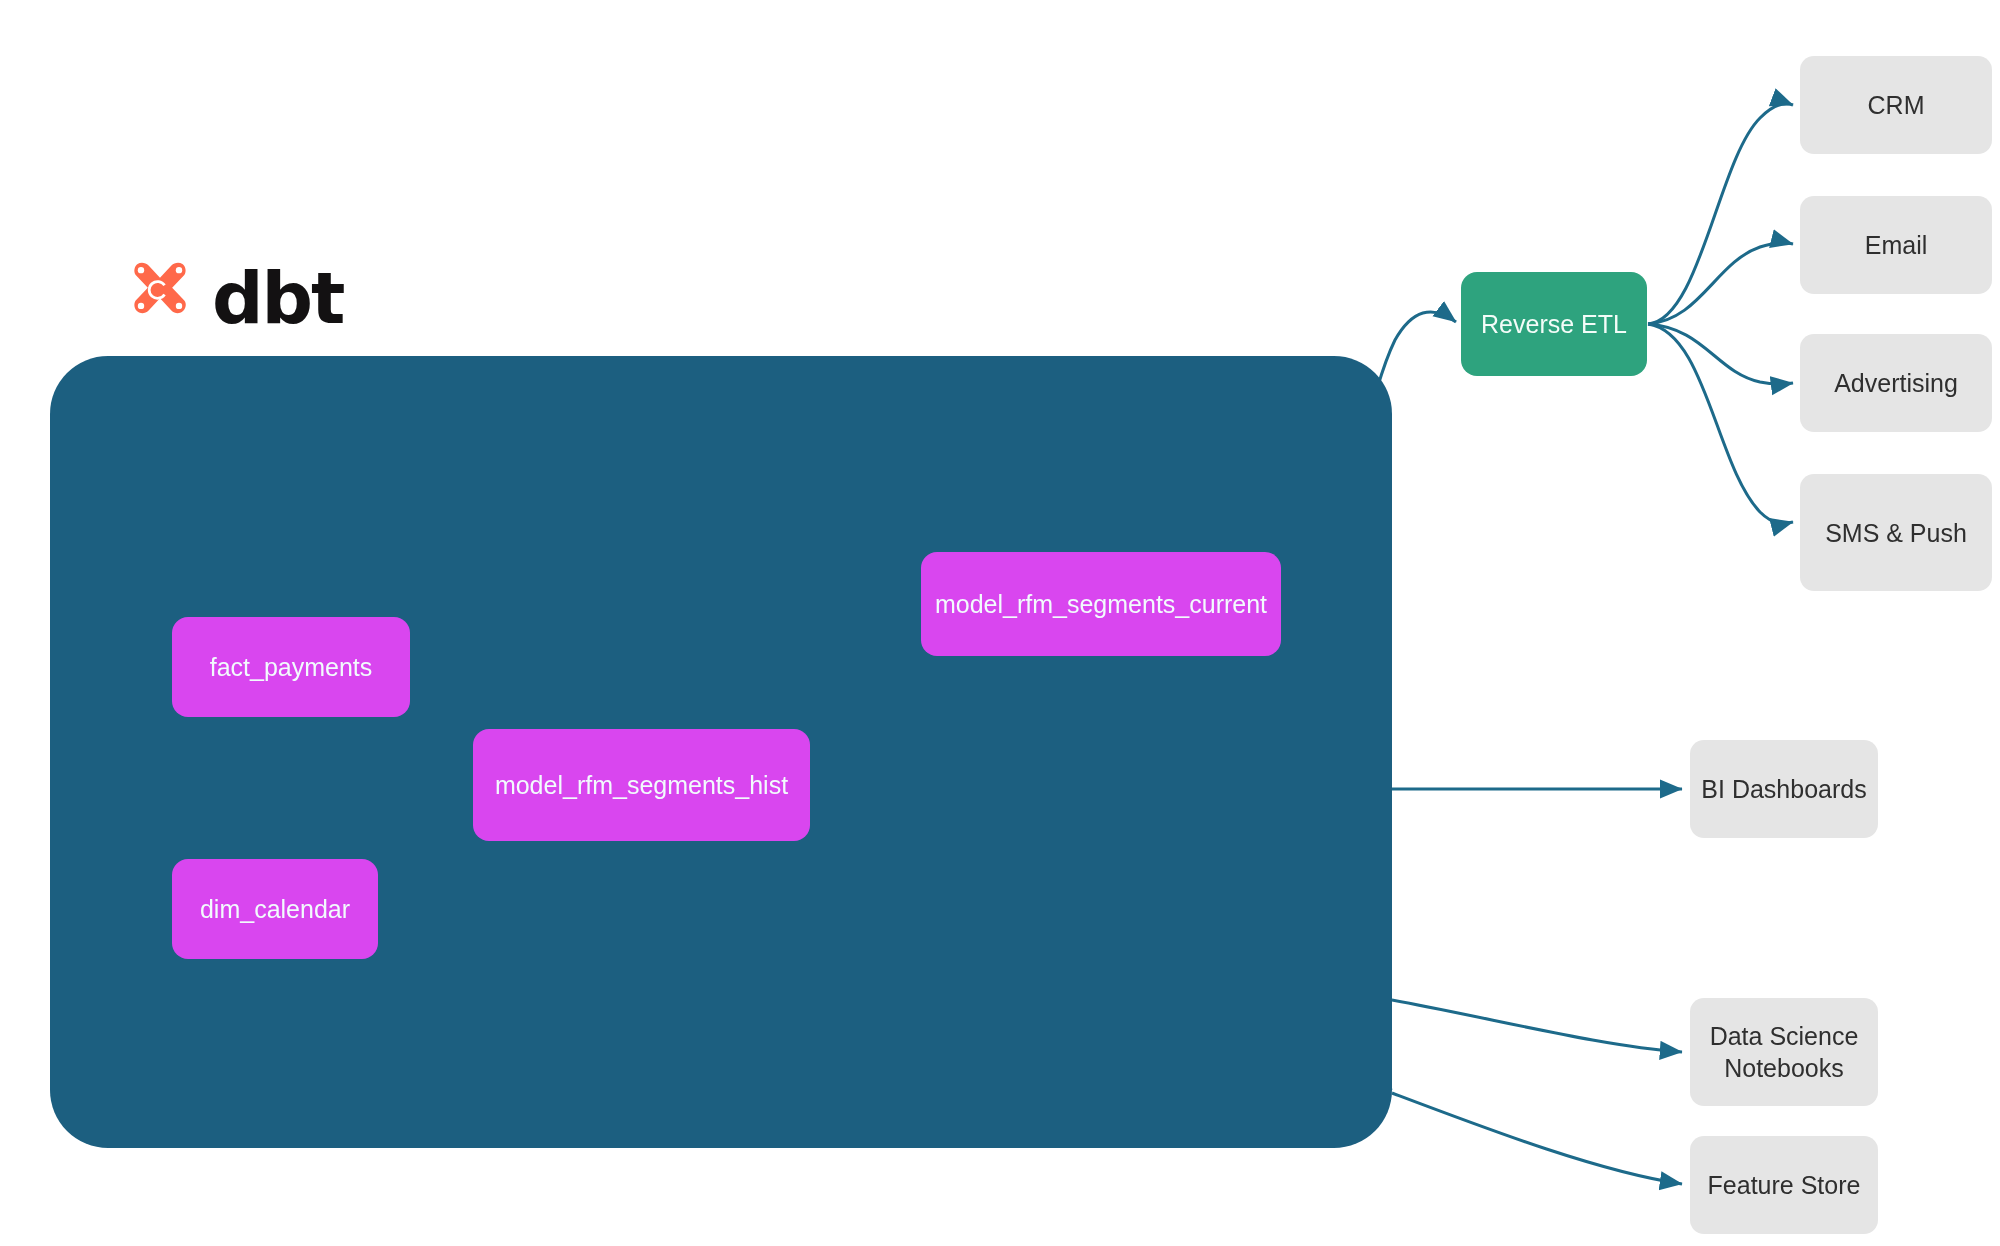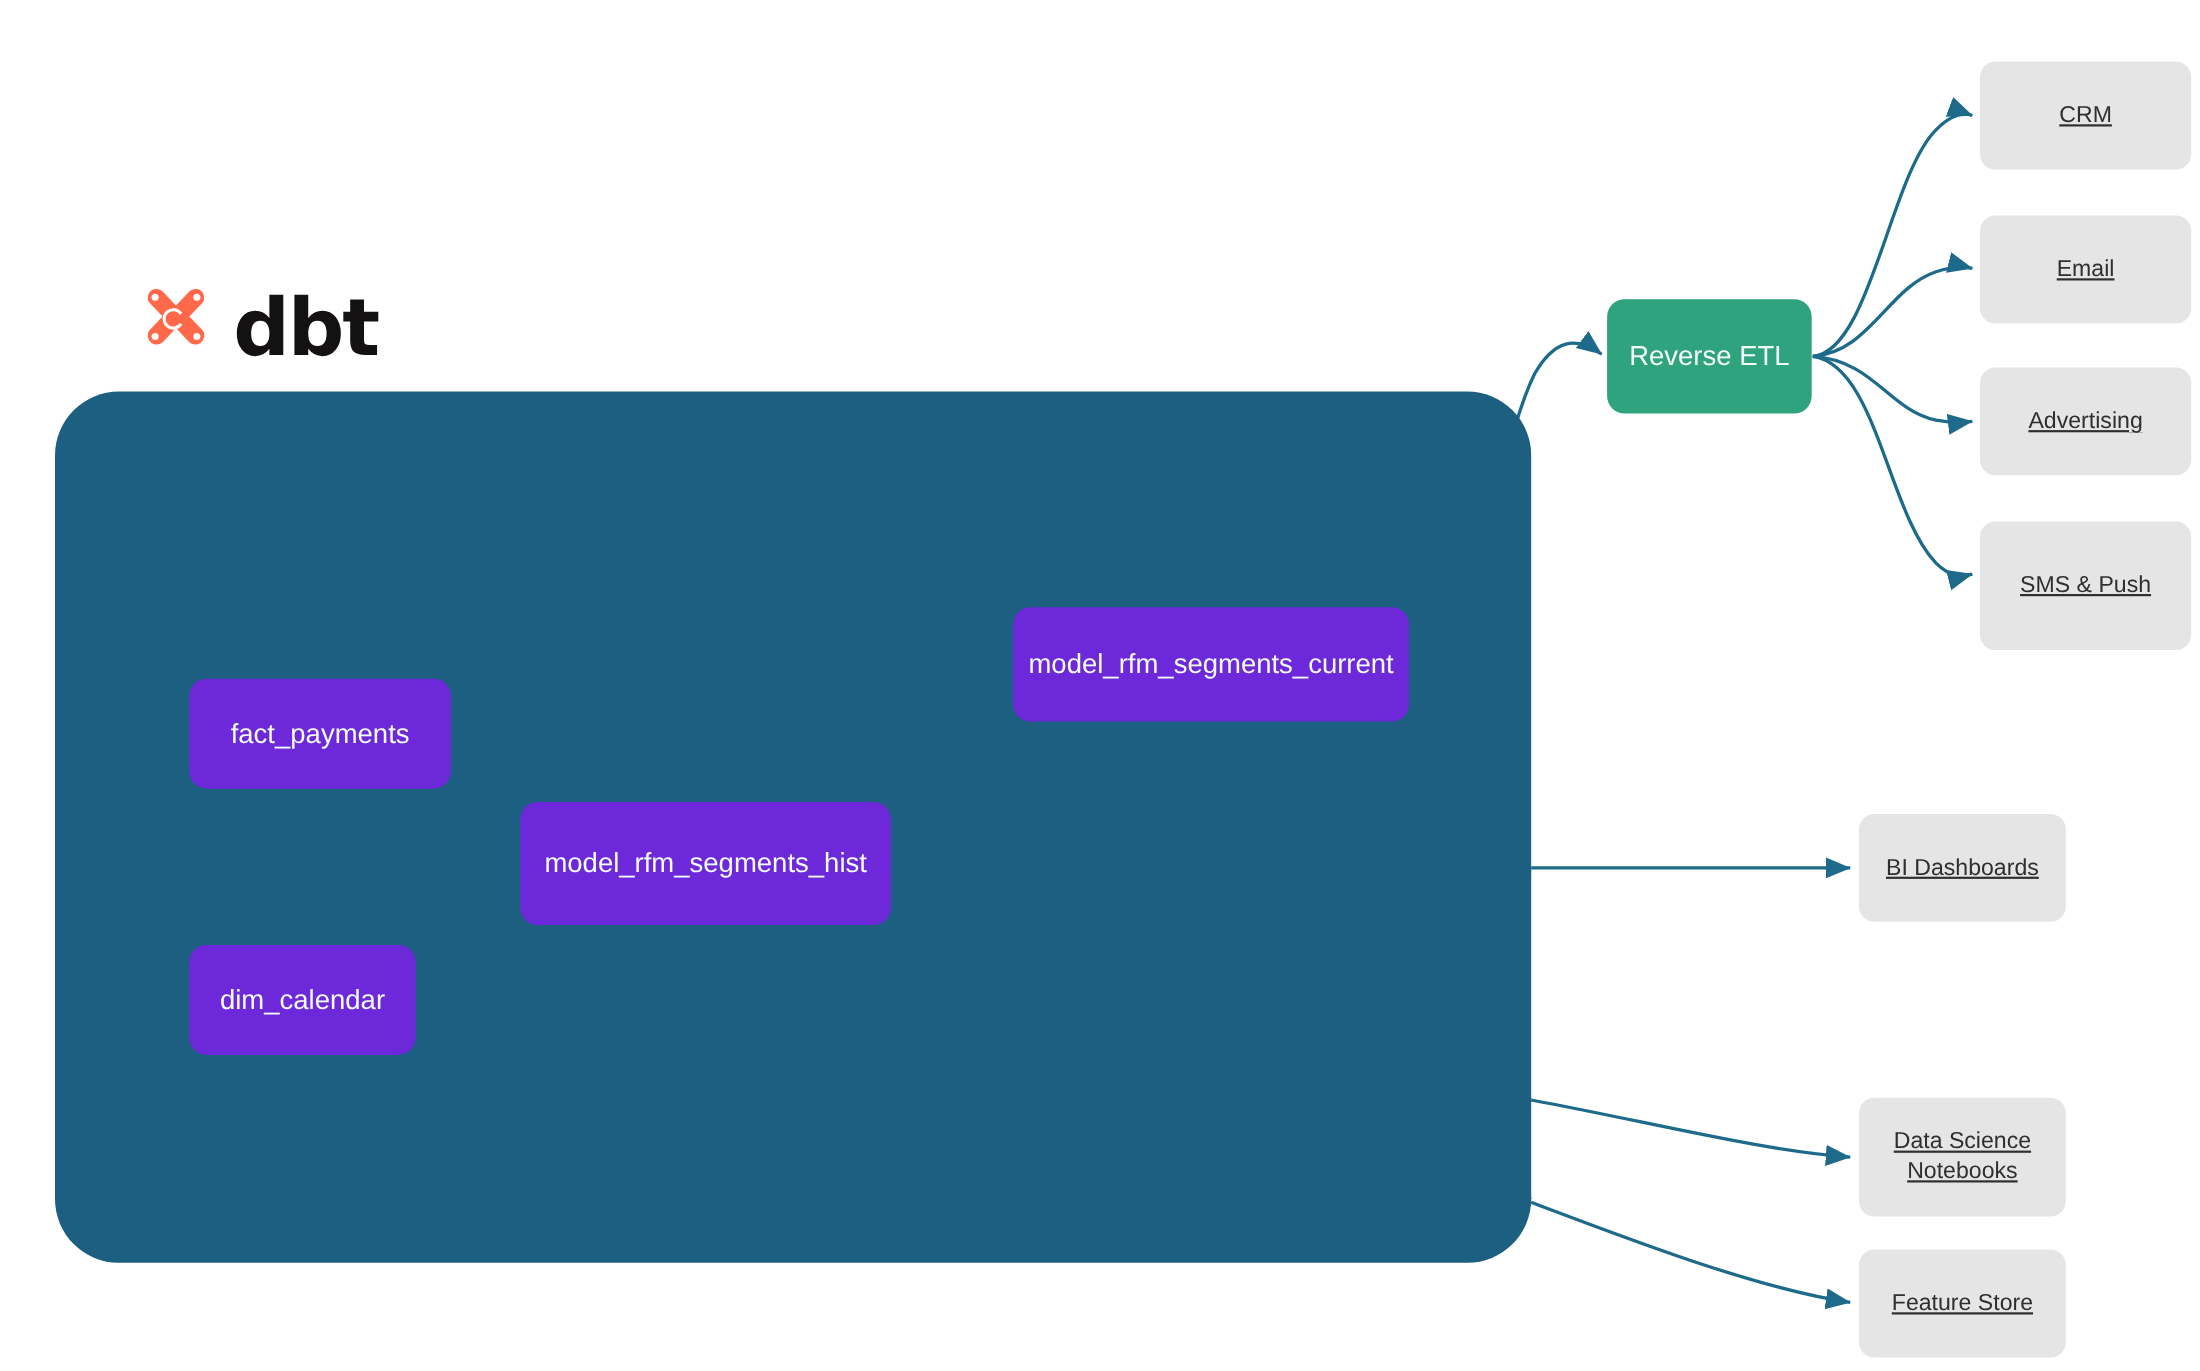--- a/index.html
+++ b/index.html
@@ -56,39 +56,38 @@
   .node {
     position: absolute;
     box-sizing: border-box;
     display: flex;
     align-items: center;
     justify-content: center;
     text-align: center;
     border-radius: 14px;
   }
   .node-model {
-    background: #6d28d9;
+    background: #d946ef;
     color: #f2fbfd;
     font-size: 25px;
     border-radius: 16px;
   }
   .node-green {
     background: #2ea37e;
     color: #f3fcf8;
     font-size: 25px;
     border-radius: 16px;
     justify-content: center;
   }
   .node-gray {
     background: #e5e5e5;
     color: #2f2f2f;
-    font-size: 21px;
+    font-size: 25px;
     border-radius: 14px;
     line-height: 1.28;
-    text-decoration: underline;
   }
 
   .n-fact      { left: 172px;  top: 617px;  width: 238px; height: 100px; }
   .n-dim       { left: 172px;  top: 859px;  width: 206px; height: 100px; }
   .n-hist      { left: 473px;  top: 729px;  width: 337px; height: 112px; }
   .n-current   { left: 921px;  top: 552px;  width: 360px; height: 104px; }
   .n-retl      { left: 1461px; top: 272px;  width: 186px; height: 104px; }
 
   .n-crm       { left: 1800px; top: 56px;   width: 192px; height: 98px; }
   .n-email     { left: 1800px; top: 196px;  width: 192px; height: 98px; }

